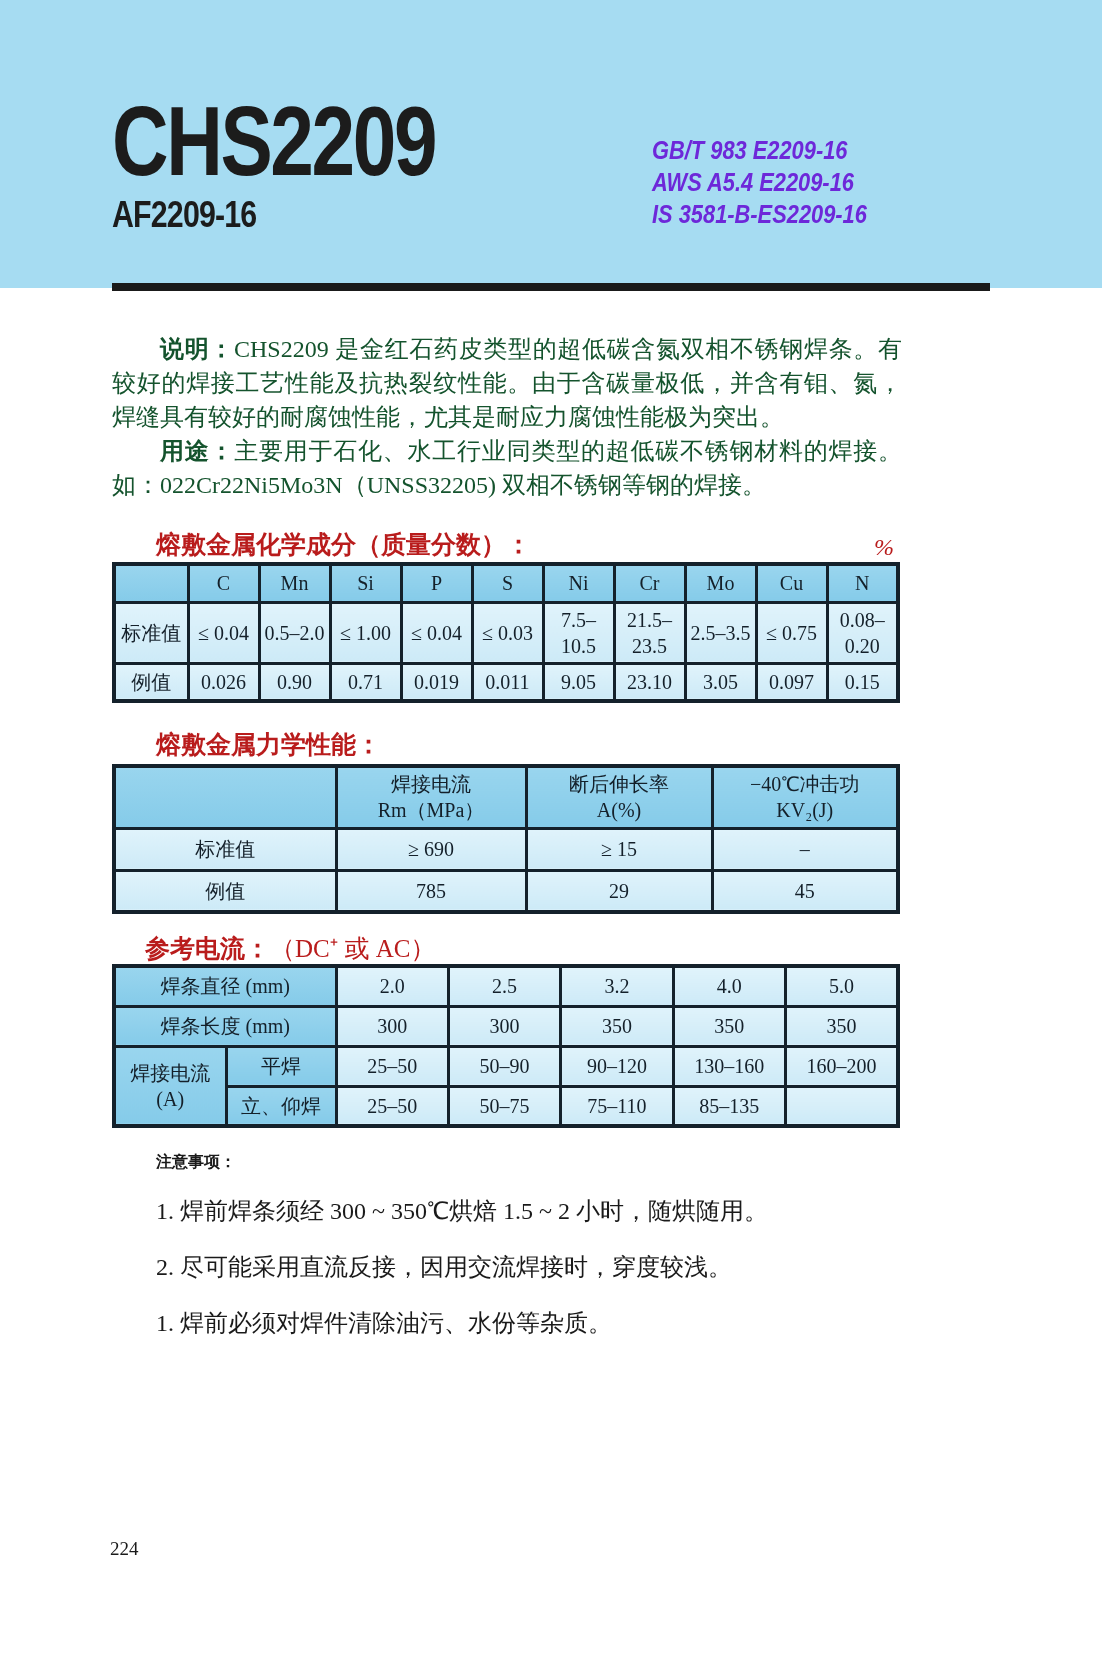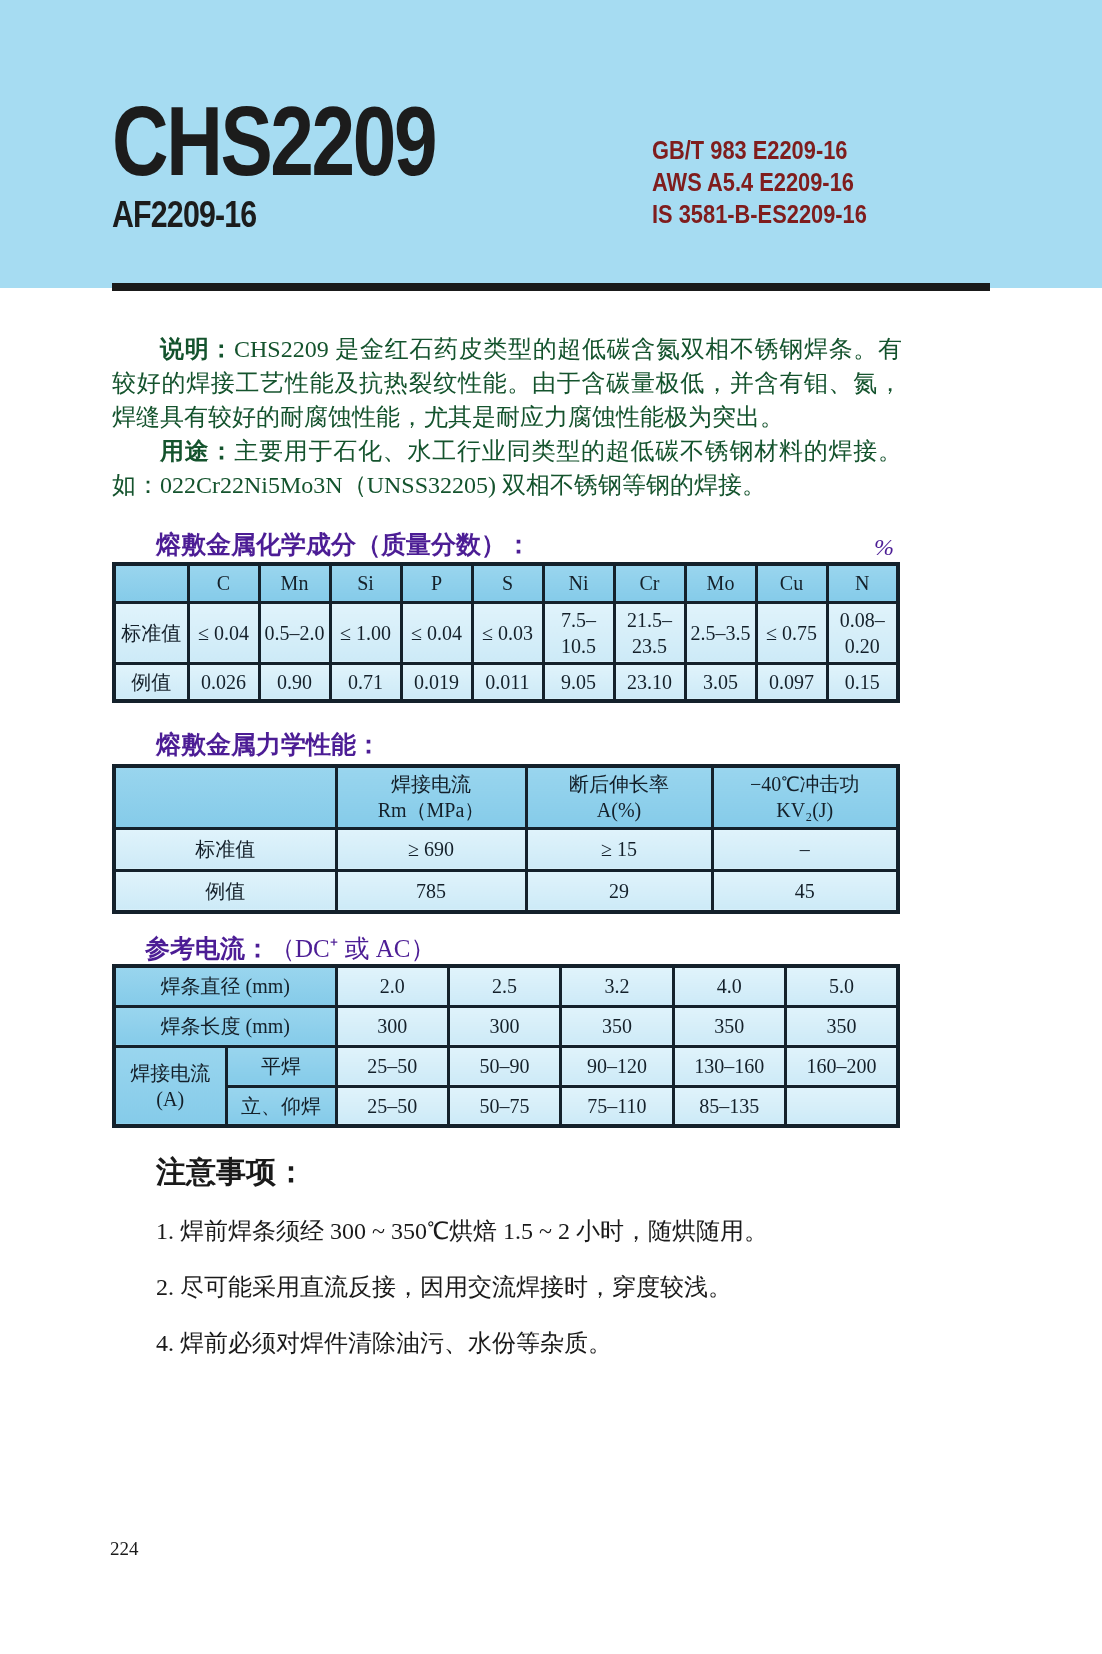--- a/index.html
+++ b/index.html
@@ -31,40 +31,41 @@
     font-family:"Liberation Sans", sans-serif;
     font-weight:bold; font-size:37px; line-height:46px;
     letter-spacing:-1px;
     transform:scaleX(.82); transform-origin:left top;
     display:inline-block; color:#1c1c1c; margin-top:2px;
   }
   .standards {
     position:absolute; left:652px; top:134px;
     font-family:"Liberation Sans", sans-serif;
     font-weight:bold; font-size:26px; line-height:32px;
-    color:#7f1d1d;
+    color:#6d28d9;
+    font-style:italic;
   }
   .standards div { transform:scaleX(.84); transform-origin:left; }
   .rule {
     position:absolute; left:112px; top:283px;
     width:878px; height:8px; background:#1a1a1a;
   }
 
   
   .content { position:absolute; left:112px; top:332px; width:790px; }
   .body-para {
     font-size:24px; line-height:34px;
     text-align:justify; text-indent:2em; color:#14532d;
   }
   .para-label { font-family:"Liberation Sans", sans-serif; font-weight:bold; }
 
   
   .section-title {
     font-family:"Liberation Sans", sans-serif;
-    font-weight:bold; font-size:25px; color:#4c1d95;
+    font-weight:bold; font-size:25px; color:#b91c1c;
     padding-left:44px; position:relative;
   }
   .st-serif { font-family:"Liberation Serif", serif; font-weight:normal; }
   .unit-pct {
     position:absolute; right:6px; bottom:0;
     font-family:"Liberation Serif", serif; font-style:italic;
     font-weight:normal; font-size:24px;
   }
 
   
@@ -92,21 +93,21 @@
   .t-cur   { position:absolute; left:112px; top:964px;padding-left:16px; }
 
   .h-chem  { position:absolute; left:112px; top:528px; width:788px; }
   .h-mech  { position:absolute; left:112px; top:728px; width:788px; }
   .h-cur   { position:absolute; left:101px; top:930px; width:788px; }
 
   
   .notes { position:absolute; left:156px; top:1152px; width:720px; }
   .notes-title {
     font-family:"Liberation Sans", sans-serif;
-    font-weight:bold; font-size:30px; margin-bottom:0;
+    font-weight:bold; font-size:16px; margin-bottom:0;
   }
   .note-item { font-size:24px; line-height:36px; list-style:none;margin-top:20px; }
 
   .page-number {
     position:absolute; left:110px; top:1506px;
     font-size:19px; font-family:"Liberation Serif", serif;margin-top:32px;
   }
 </style>
 </head>
 <body>
@@ -284,19 +285,19 @@
       <td></td>
     </tr>
   </tbody>
     </table>
 
   <div class="notes">
     <div class="notes-title">注意事项：</div>
     <ul>
       <li class="note-item">1. 焊前焊条须经 300 ~ 350℃烘焙 1.5 ~ 2 小时，随烘随用。</li>
       <li class="note-item">2. 尽可能采用直流反接，因用交流焊接时，穿度较浅。</li>
-      <li class="note-item">4. 焊前必须对焊件清除油污、水份等杂质。</li>
+      <li class="note-item">1. 焊前必须对焊件清除油污、水份等杂质。</li>
     </ul>
   </div>
 
   <div class="page-number">224</div>
 
 </div>
 
 </body></html>

